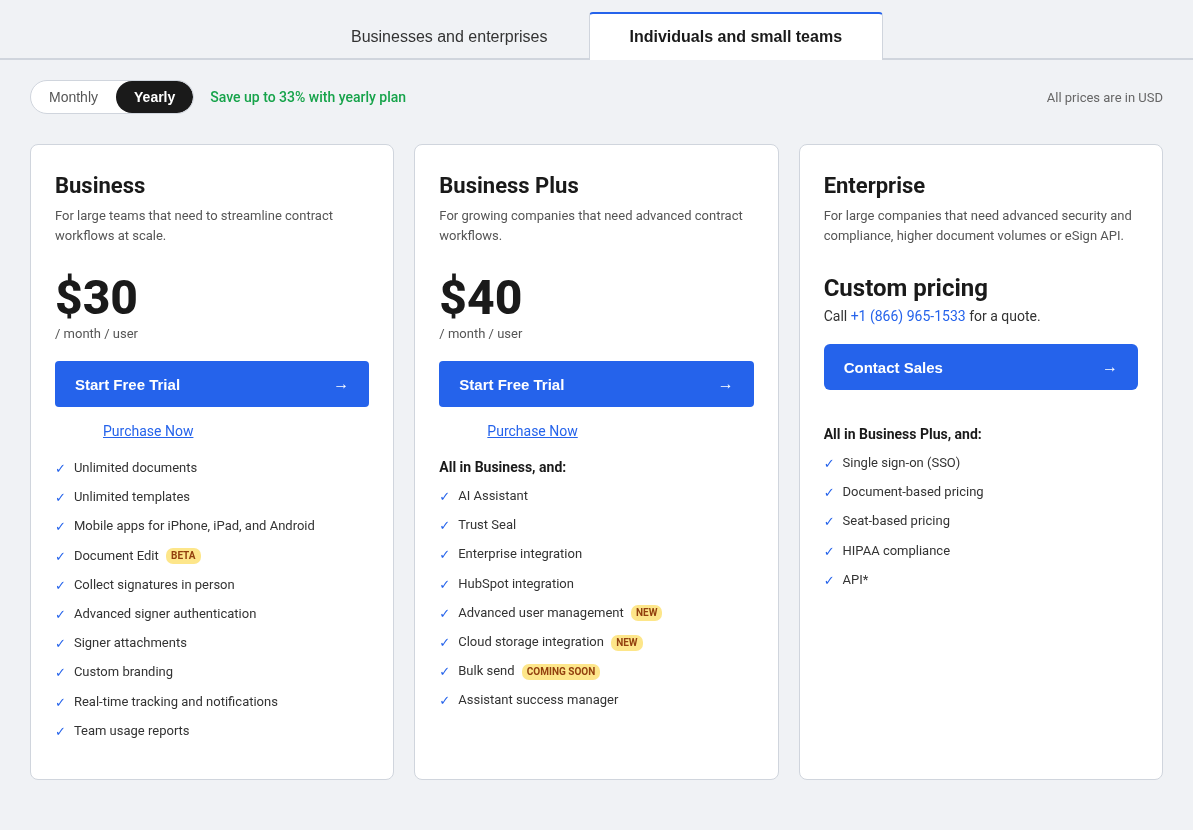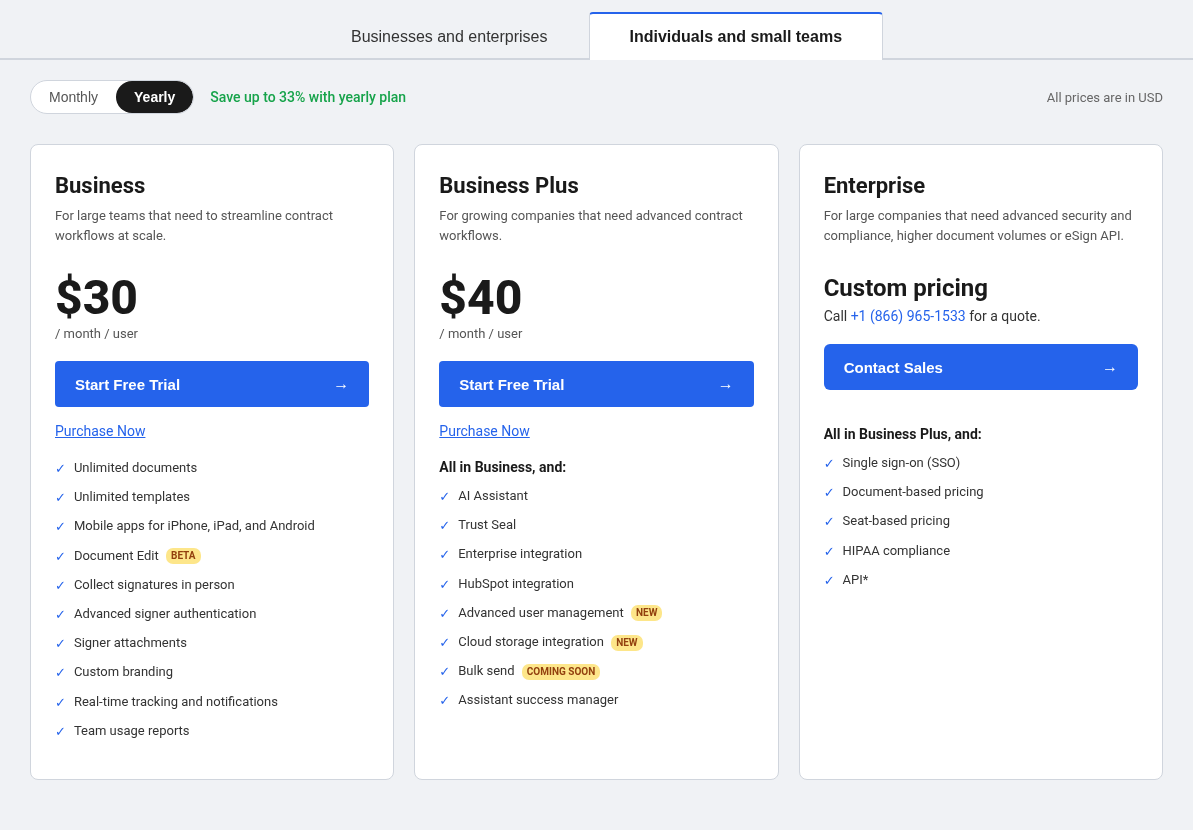--- a/index.html
+++ b/index.html
@@ -175,20 +175,21 @@
       width: 100%;
     }
 
     .purchase-link {
       color: #2563eb;
       font-size: 14px;
       cursor: pointer;
       text-decoration: underline;
       margin-bottom: 20px;
       display: inline-block;
+      margin-left: 48px;
     }
 
     .features-header {
       font-size: 14px;
       font-weight: 700;
       margin-bottom: 12px;
       color: #1a1a1a;
     }
 
     .feature-item {

